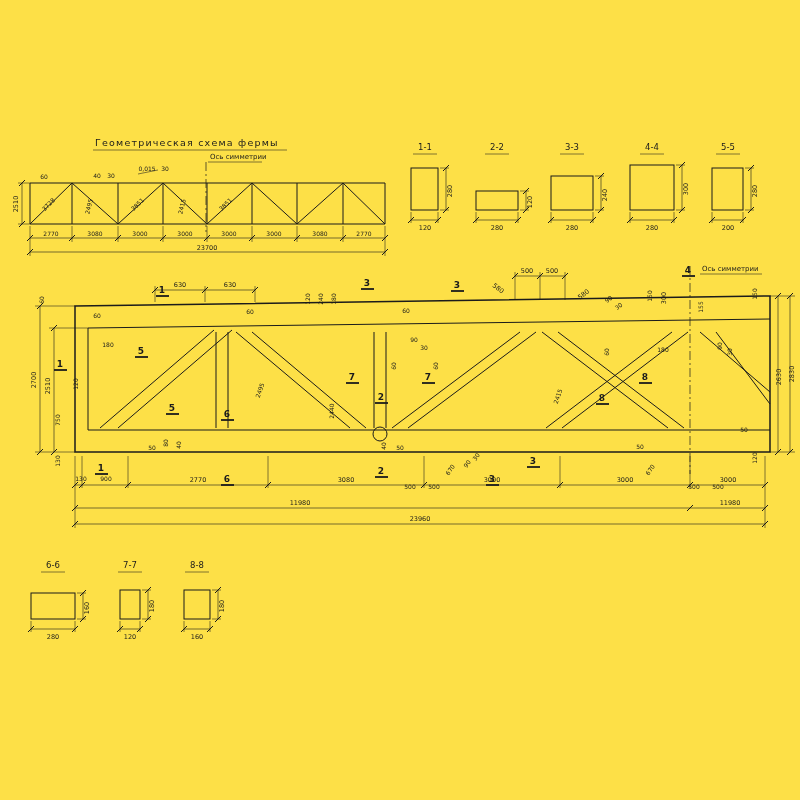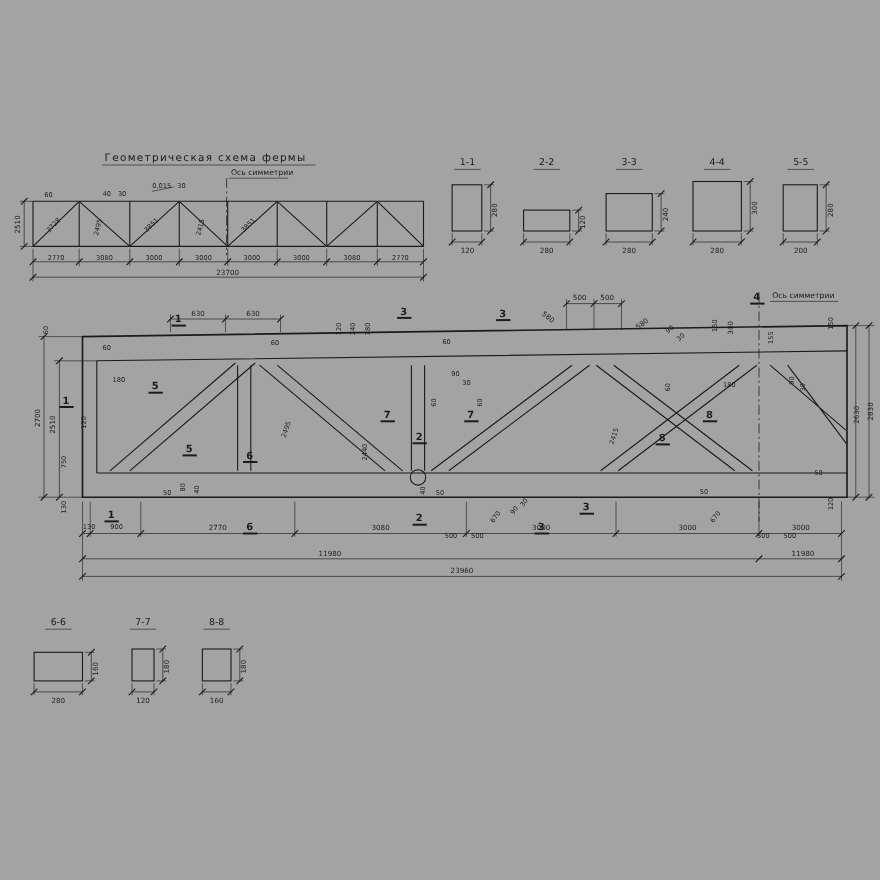--- a/index.html
+++ b/index.html
@@ -1,16 +1,16 @@
 <!DOCTYPE html>
 <html><head>
 <meta charset="utf-8">
 <style>
   html,body{margin:0;padding:0;background:#ffffff;}
-  .canvas{width:800px;height:800px;position:relative;background:#a3a3a3;}
+  .canvas{width:800px;height:800px;position:relative;background:#fde047;}
   svg{display:block;}
   svg text{font-family:"DejaVu Sans",sans-serif;fill:#1b1b1b;}
   .ln{stroke:#1b1b1b;fill:none;stroke-width:1;}
   .heavy{stroke:#1b1b1b;fill:none;stroke-width:1.5;}
   .thin{stroke:#1b1b1b;fill:none;stroke-width:0.55;}
   .dim{stroke:#1b1b1b;fill:none;stroke-width:0.6;}
   .tick{stroke:#1b1b1b;fill:none;stroke-width:1;}
   .axis{stroke:#1b1b1b;fill:none;stroke-width:0.7;stroke-dasharray:9 3 2 3;}
   .t-title{font-size:9.5px;letter-spacing:1.2px;}
   .t-axis{font-size:7px;}

